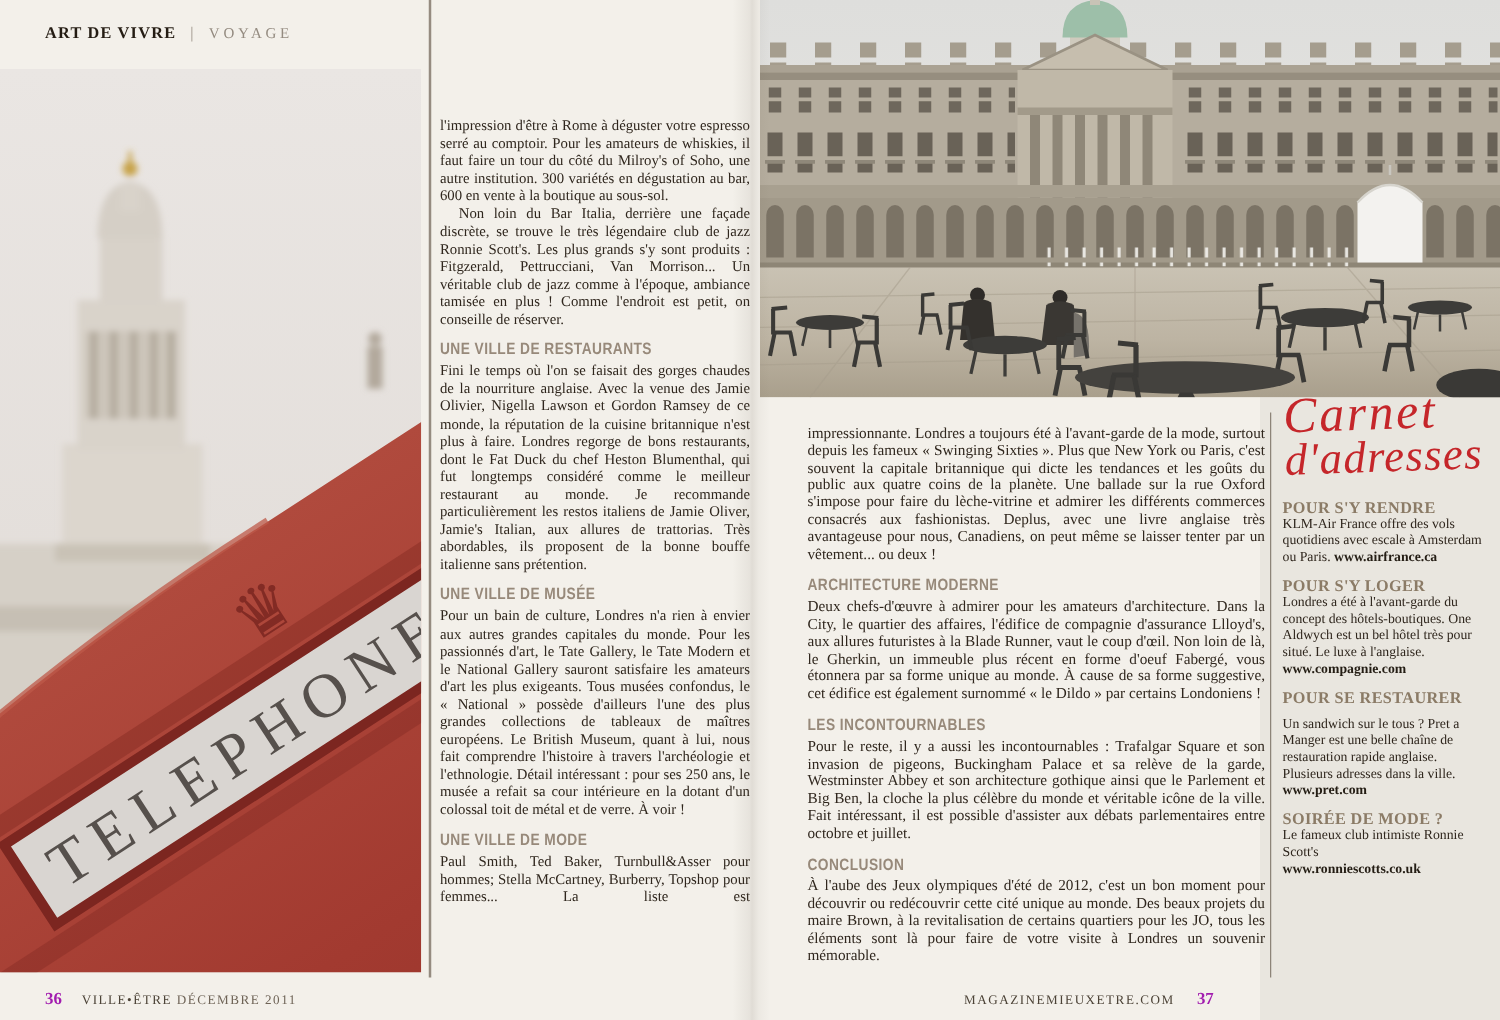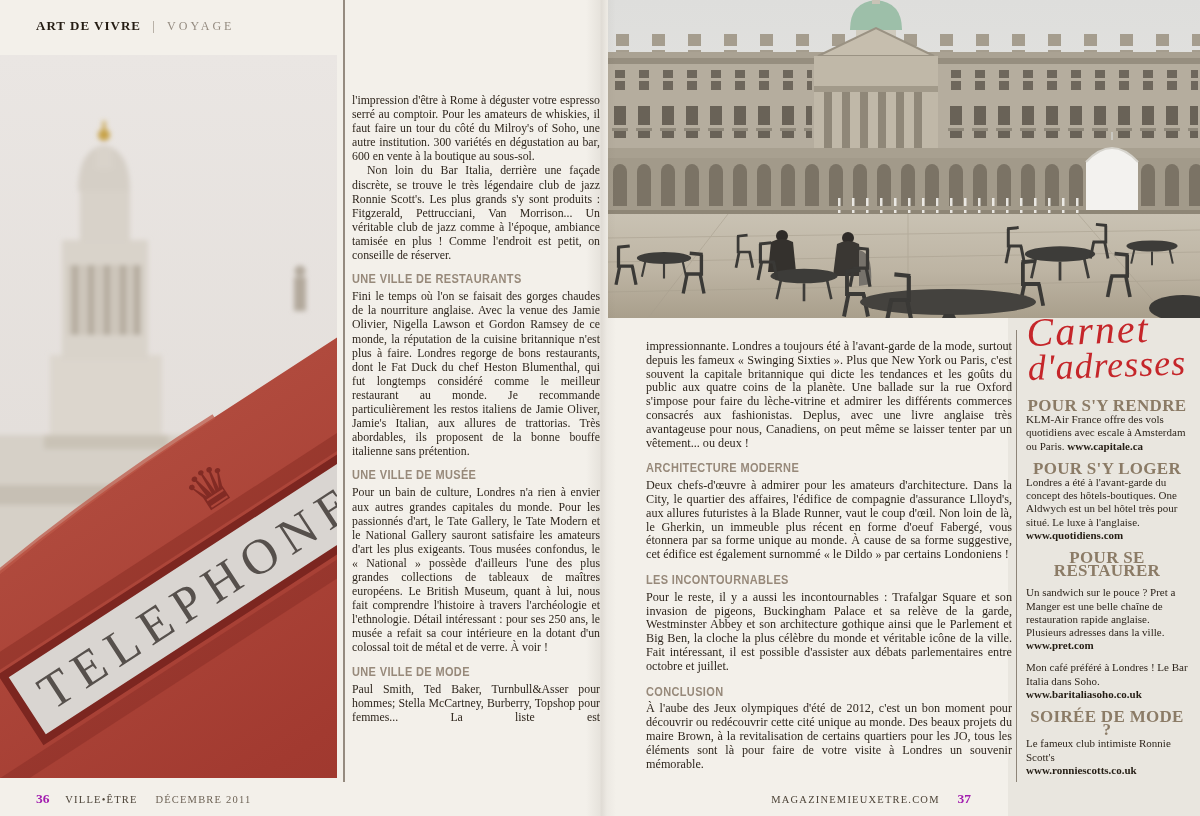--- a/index.html
+++ b/index.html
@@ -11,21 +11,21 @@
 
   
   .hdr{position:absolute;left:36px;top:18px;font-size:13px;letter-spacing:1px;white-space:nowrap;}
   .hdr .sec{font-weight:bold;color:#241c13;}
   .hdr .sep{color:#9a9186;margin:0 7px;font-weight:normal;}
   .hdr .cat{color:#948b80;letter-spacing:3px;font-size:12px;}
   .foot{position:absolute;bottom:9px;font-size:10.5px;letter-spacing:1.2px;color:#4c4337;white-space:nowrap;}
   .foot .pn{font-size:13.5px;font-weight:bold;letter-spacing:0;color:#a21caf;}
   .foot-left{left:36px;}
   .foot-left .mag{margin-left:12px;}
-  .foot-left .date{margin-left:14px;color:#6e6356;text-align:center;}
+  .foot-left .date{color:#6e6356;text-align:center;}
   .foot-right{right:37px;}
   .foot-right .pn{margin-left:14px;}
 
   
   .photo-left{position:absolute;left:0;top:55px;width:337px;height:723px;overflow:hidden;}
   .photo-right{position:absolute;left:608px;top:0;width:592px;height:318px;overflow:hidden;}
   .photo-left svg,.photo-right svg{display:block;}
 
   
   .vrule-a{position:absolute;left:343px;top:0;width:2px;height:782px;background:#75695c;opacity:.75;}
@@ -43,21 +43,21 @@
            transform:scale(.88,1.05);transform-origin:left center;white-space:nowrap;}
   .col-right h3.shead{margin-top:12px;}
 
   
   .sidebar{position:absolute;left:1026px;top:315px;width:162px;}
   .script-title{font-family:"Liberation Serif",serif;font-style:italic;color:#c5262a;
                 transform:rotate(-2deg);transform-origin:left top;line-height:.92;margin-bottom:14px;}
   .script-title .l1{font-size:40px;letter-spacing:2px;}
   .script-title .l2{font-size:36px;letter-spacing:1px;}
   .entry{font-size:11px;line-height:13.2px;color:#2f261d;margin-bottom:9px;text-align:left;}
-  .entry h4{font-size:17px;font-weight:bold;color:#8b7b66;letter-spacing:.3px;margin:0 0 1px;text-align:center;}
+  .entry h4{font-size:13px;font-weight:bold;color:#8b7b66;letter-spacing:.3px;margin:0 0 1px;}
   .entry p{margin:0;}
   .addr-url{font-weight:bold;color:#241d14;overflow-wrap:anywhere;}
   .url-block .addr-url{display:block;}
   .url-inline .addr-url{display:inline;}
 </style>
 </head>
 <body>
 
 <div class="spread">
 
@@ -303,42 +303,38 @@
 
     <aside class="sidebar">
       <div class="script-title">
         <div class="l1">Carnet</div>
         <div class="l2">d'adresses</div>
       </div>
 
       <div class="entry url-inline">
         <h4>POUR S'Y RENDRE</h4>
         <p><span>KLM-Air France offre des vols quotidiens avec escale à Amsterdam ou Paris.</span>
-           <span class="addr-url">www.capitale.ca</span></p>
+           <span class="addr-url">www.airfrance.ca</span></p>
       </div>
 
       <div class="entry url-block">
         <h4>POUR S'Y LOGER</h4>
         <p><span>Londres a été à l'avant-garde du concept des hôtels-boutiques. One Aldwych est un bel hôtel très pour situé. Le luxe à l'anglaise.</span>
-           <span class="addr-url">www.quotidiens.com</span></p>
+           <span class="addr-url">www.compagnie.com</span></p>
       </div>
 
       <div class="entry url-block">
         <h4>POUR SE RESTAURER</h4>
       </div>
 
       <div class="entry url-inline">
-        <p><span>Un sandwich sur le pouce ? Pret a Manger est une belle chaîne de restauration rapide anglaise. Plusieurs adresses dans la ville.</span>
+        <p><span>Un sandwich sur le tous ? Pret a Manger est une belle chaîne de restauration rapide anglaise. Plusieurs adresses dans la ville.</span>
            <span class="addr-url">www.pret.com</span></p>
       </div>
 
-      <div class="entry url-block">
-        <p><span>Mon café préféré à Londres ! Le Bar Italia dans Soho.</span>
-           <span class="addr-url">www.baritaliasoho.co.uk</span></p>
-      </div>
 
       <div class="entry url-block">
         <h4>SOIRÉE DE MODE ?</h4>
         <p><span>Le fameux club intimiste Ronnie Scott's</span>
            <span class="addr-url">www.ronniescotts.co.uk</span></p>
       </div>
     </aside>
 
     <div class="foot foot-right">
       <span class="site">MAGAZINEMIEUXETRE.COM</span>

